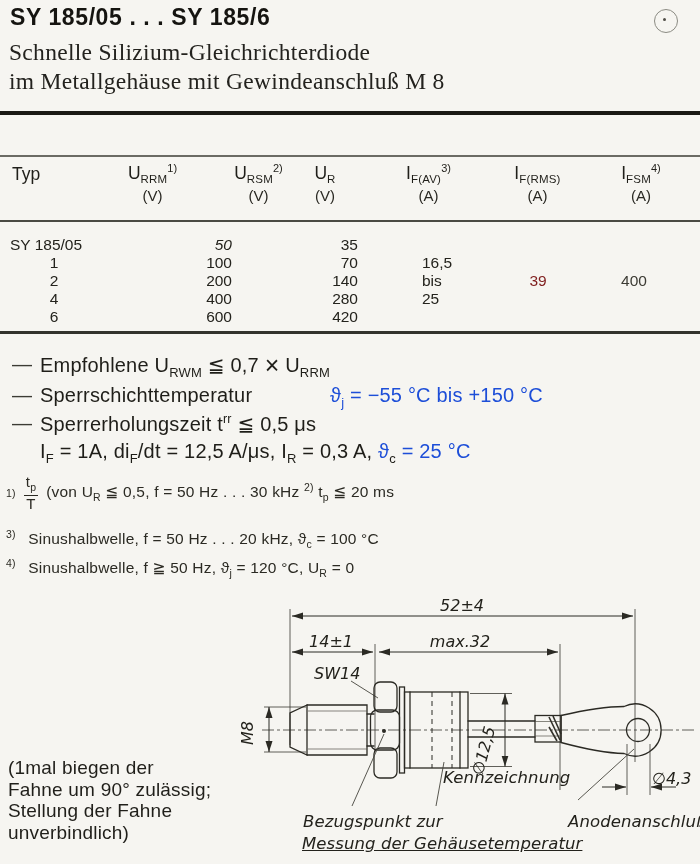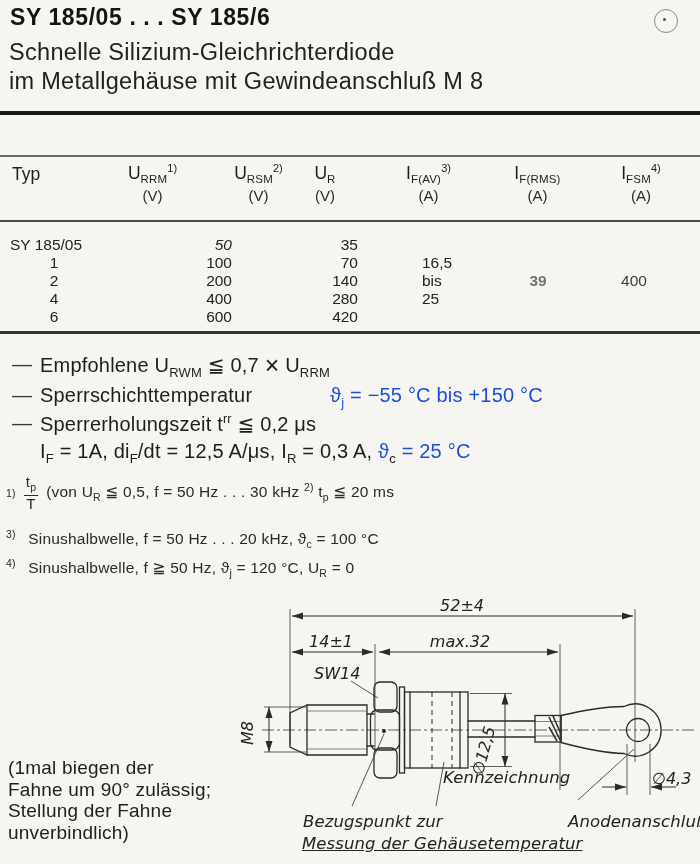--- a/index.html
+++ b/index.html
@@ -5,42 +5,42 @@
   html,body { margin:0; padding:0; background:#d8d6d0; }
   .page {
     position:relative; width:700px; height:864px; margin:0 auto;
     background:#f6f5f1; overflow:hidden;
     font-family:"Liberation Sans",sans-serif; color:#1d1c19;
   }
   
   .title { position:absolute; left:10px; top:4px; font-size:23px; font-weight:bold;
            letter-spacing:.6px; color:#151410; white-space:pre; }
   .subtitle { position:absolute; left:9px; top:38px; font-size:23.5px; line-height:29px;
-              letter-spacing:.3px; color:#23221e; }
+              letter-spacing:.3px; color:#23221e;font-family:Liberation Serif, serif; }
   .regmark { position:absolute; left:654px; top:9px; width:22px; height:22px;
              border:1.6px solid #8b8b83; border-radius:50%; }
   .regmark .dot { position:absolute; left:8px; top:8px; width:3px; height:3px;
                   border-radius:50%; background:#504e47; }
   .rule { position:absolute; left:0; width:700px; }
   #rule-thick { top:111px; height:4px;  background:#1a1914; }
   #rule-h1    { top:155px; height:2px;  background:#6b6b64; }
   #rule-h2    { top:220px; height:2px;  background:#4a4a43; }
   #rule-h3    { top:331px; height:2.5px;background:#33332d; }
   
   .th { position:absolute; text-align:center; font-size:17.5px; color:#201f1a; }
   .th sub { font-size:11.5px; letter-spacing:.2px; }
   .th sup { font-size:11px; }
   .unit { position:absolute; text-align:center; font-size:15px; color:#2a2923; }
   .cell { position:absolute; font-size:15.5px; height:18px; line-height:18px; color:#24231d; }
   .c-typ-full { left:10px; white-space:pre; }
   .c-typ-idx  { left:39px; width:30px; text-align:center; }
   .c-urrm { left:140px; width:92px; text-align:right; }
   .c-ur   { left:270px; width:88px; text-align:right; }
   .c-ifav { left:422px; width:70px; text-align:left; }
-  .c-ifrms{ left:510px; width:56px; text-align:center; color:#737373;font-weight:bold; }
+  .c-ifrms{ left:510px; width:56px; text-align:center; color:#7f1d1d; }
   .c-ifsm { left:606px; width:56px; text-align:center; color:#3c3b34; }
   
   .note { position:absolute; font-size:20px; color:#1f1e19; letter-spacing:.2px; }
   .note sub { font-size:13px; } .note sup { font-size:12.5px; }
   .ndash { position:absolute; left:12px; font-size:20px; color:#3c3b34; }
   .bigx { font-size:25px; line-height:0; vertical-align:-2px; }
   .faded { color:#1d4ed8; }
   
   .fn { position:absolute; font-size:15.5px; color:#2b2a23; letter-spacing:.2px; }
   .fn sub { font-size:10.5px; } .fn sup { font-size:10.5px; }
@@ -135,21 +135,21 @@
   </div>
 
   <div class="ndash" style="top:353px;">—</div>
   <div class="note" style="left:40px;top:353px;"><span>Empfohlene U</span><sub>RWM</sub><span> ≦ 0,7 </span><span class="bigx">×</span><span> U</span><sub>RRM</sub></div>
 
   <div class="ndash" style="top:384px;">—</div>
   <div class="note" style="left:40px;top:384px;">Sperrschichttemperatur</div>
   <div class="note faded" style="left:330px;top:384px;"><span>ϑ</span><sub>j</sub><span> = −55 °C bis +150 °C</span></div>
 
   <div class="ndash" style="top:412px;">—</div>
-  <div class="note" style="left:40px;top:412px;"><span>Sperrerholungszeit t</span><sup>rr</sup><span> ≦ 0,2 μs</span></div>
+  <div class="note" style="left:40px;top:412px;"><span>Sperrerholungszeit t</span><sup>rr</sup><span> ≦ 0,5 μs</span></div>
 
   <div class="note" style="left:40px;top:440px;"><span>I</span><sub>F</sub><span> = 1A, di</span><sub>F</sub><span>/dt = 12,5 A/μs, I</span><sub>R</sub><span> = 0,3 A, </span><span class="faded">ϑ</span><sub>c</sub><span class="faded"> = 25 °C</span></div>
 
   <div class="fn fn1wrap" style="left:6px;top:474px;">
     <sup>1)</sup>
     <span class="frac">
       <span class="num"><span>t</span><sub>p</sub></span>
       <span class="den">T</span>
     </span>
     <span><span>(von U</span><sub>R</sub><span> ≦ 0,5, f = 50 Hz . . . 30 kHz </span><sup>2)</sup><span> t</span><sub>p</sub><span> ≦ 20 ms</span></span>

